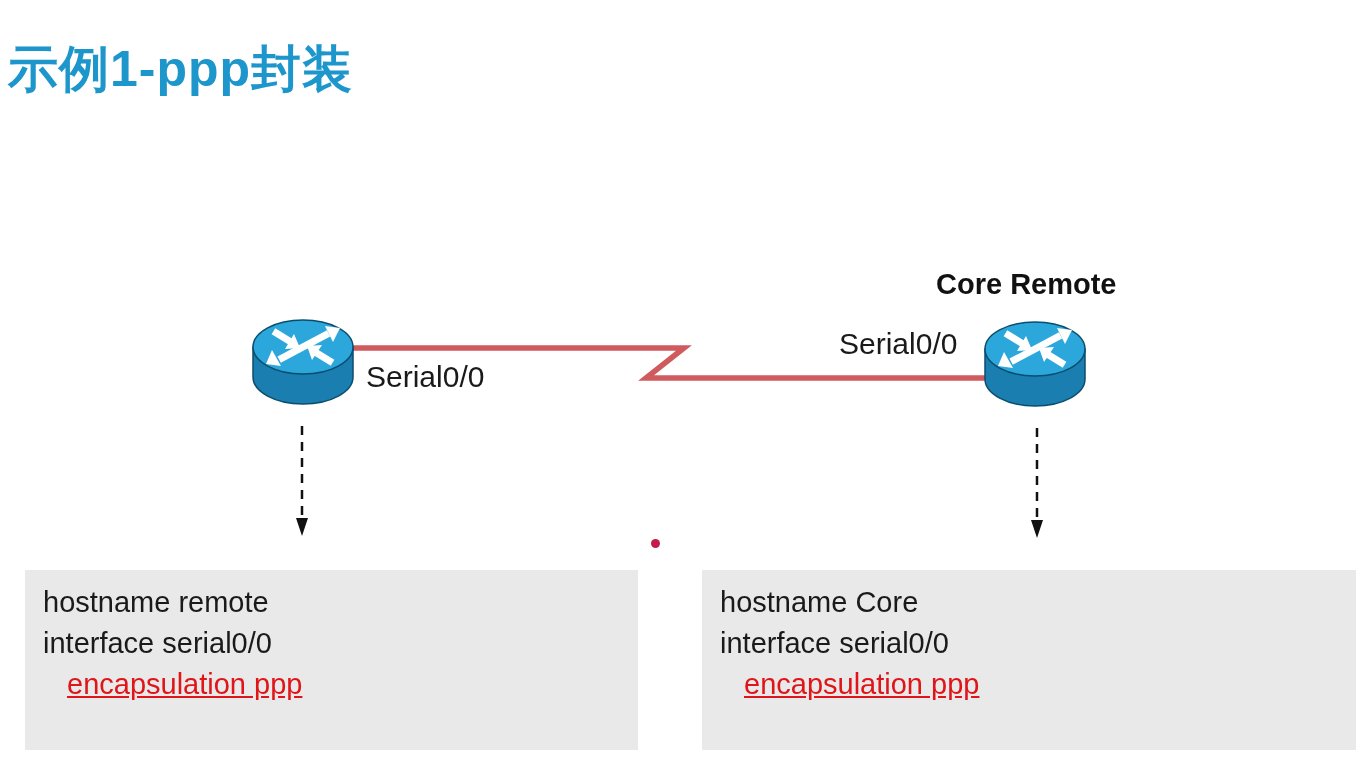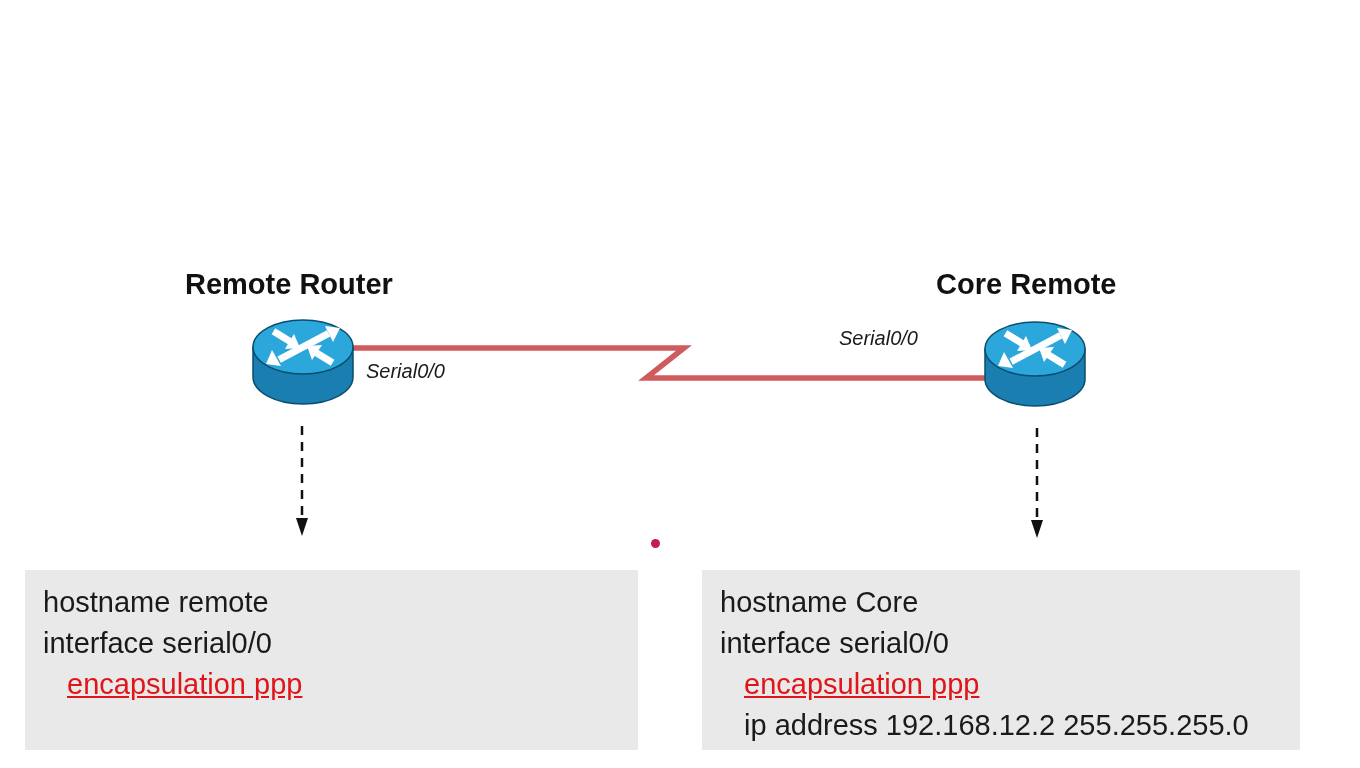--- a/index.html
+++ b/index.html
@@ -29,24 +29,23 @@
     font-size: 29px;
     font-weight: bold;
     color: #111111;
     white-space: nowrap;
   }
   .router-label.left  { left: 185px; }
   .router-label.right { left: 936px; }
 
   .serial-label {
     position: absolute;
-    font-size: 20px;
+    font-size: 30px;
     color: var(--text-black, #1a1a1a);
     white-space: nowrap;
-    font-style: italic;
   }
   .serial-label.left  { left: 366px; top: 360px; }
   .serial-label.right { left: 839px; top: 327px; }
 
   .router-icon {
     position: absolute;
     width: 106px;
     height: 92px;
   }
   .router-icon.left  { left: 250px; top: 317px; }
@@ -81,32 +80,32 @@
     position: absolute;
     top: 570px;
     height: 180px;
     background: var(--box-gray, #e9e9e9);
     box-sizing: border-box;
     padding: 12px 0 0 18px;
     font-size: 29px;
     color: var(--text-black, #1a1a1a);
   }
   .config-box.left  { left: 25px;  width: 613px; }
-  .config-box.right { left: 702px; width: 598px; }
+  .config-box.right { left: 702px; width: 654px; }
   .cfg-line { line-height: 41px; white-space: nowrap; }
   .cfg-line.indent { padding-left: 24px; }
   .cfg-line.red { color: var(--command-red, #e01519); text-decoration: underline; }
 </style>
 </head>
 <body>
 
 <div class="stage">
 
+  <h1 class="title">示例1-ppp封装</h1>
 
-  <div class="router-label left">Remote Router</div>
   <div class="router-label right">Core Remote</div>
 
   <svg class="link-svg" viewBox="0 0 640 46">
     <polyline points="2,8 334,8 296,38 638,38" fill="none" style="stroke: var(--link-red, #cf5b5f);" stroke-width="5.5"></polyline>
   </svg>
 
   <svg class="router-icon left" viewBox="0 0 106 92">
     <path d="M3 30 L3 60 A50 27 0 0 0 103 60 L103 30 Z" style="fill: var(--router-body-blue, #1a7fb0); stroke: var(--router-outline-blue, #0a4e6e);" stroke-width="1.5"></path>
     <ellipse cx="53" cy="30" rx="50" ry="27" style="fill: var(--router-top-blue, #2ba7dc); stroke: var(--router-outline-blue, #0a4e6e);" stroke-width="1.5"></ellipse>
     <g fill="#ffffff" stroke="none">
@@ -151,16 +150,15 @@
   <div class="config-box left">
     <div class="cfg-line">hostname remote</div>
     <div class="cfg-line">interface serial0/0</div>
     <div class="cfg-line indent red">encapsulation ppp</div>
   </div>
 
   <div class="config-box right">
     <div class="cfg-line">hostname Core</div>
     <div class="cfg-line">interface serial0/0</div>
     <div class="cfg-line indent red">encapsulation ppp</div>
-    <div class="cfg-line indent">ip address 192.168.12.2 255.255.255.0</div>
   </div>
 
 </div>
 
 </body></html>

